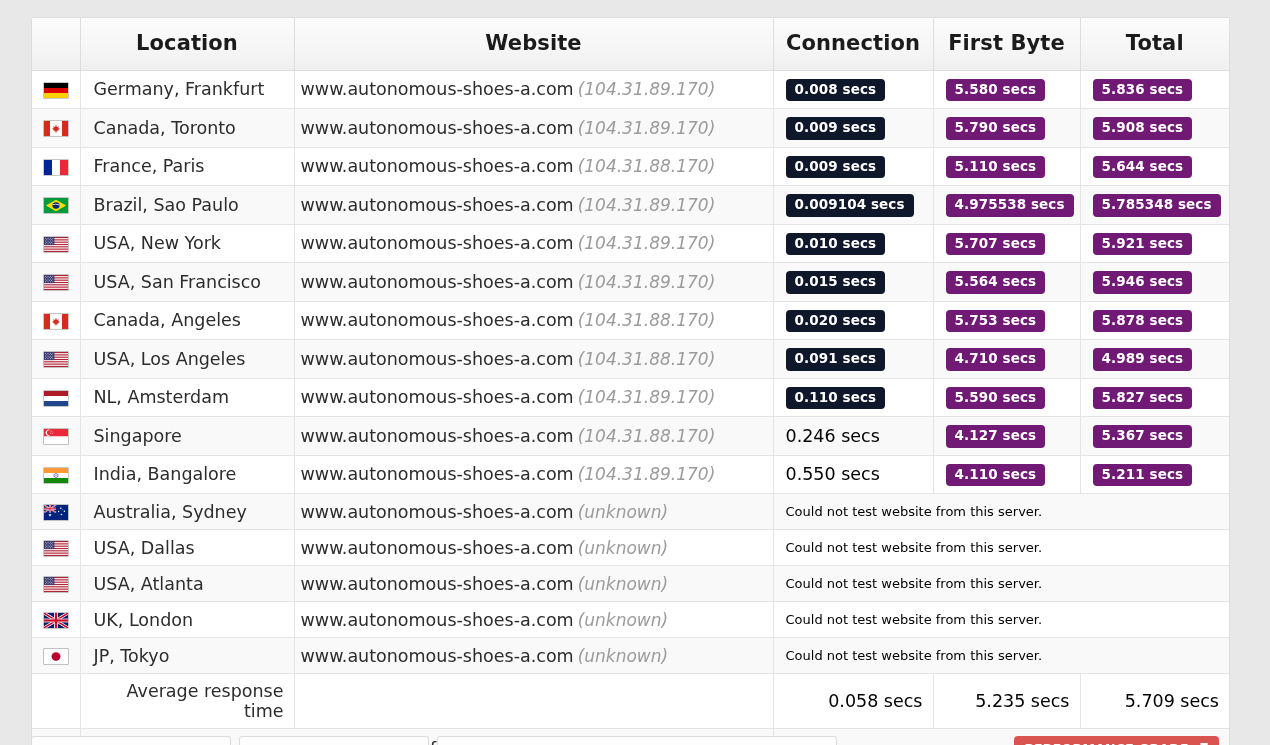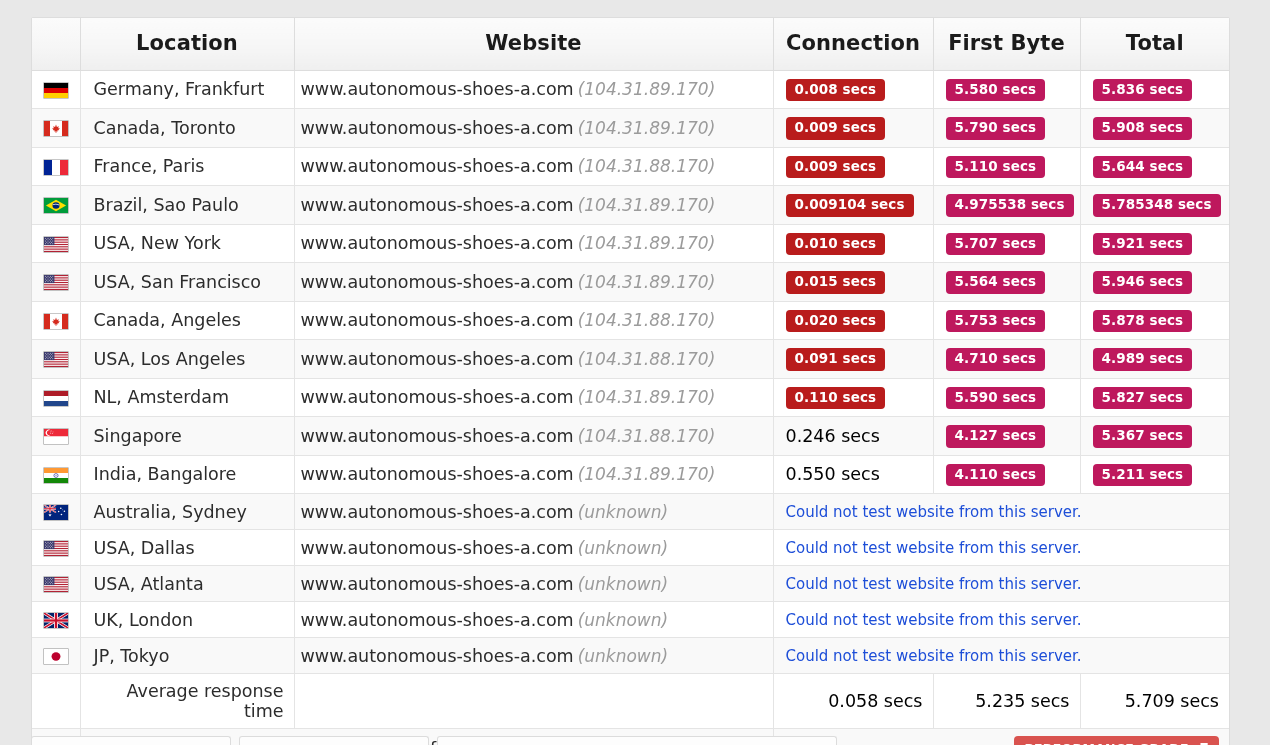--- a/index.html
+++ b/index.html
@@ -71,42 +71,42 @@
   tbody tr:nth-child(even) td { background: #f9f9f9; }
 
   td.flag-cell {
     text-align: center;
     padding: 4px 0 4px 0;
     border-right: 1px solid #e4e4e4;
   }
   td.loc-cell { padding-left: 13px; }
   td.site-cell { padding-left: 6px; white-space: nowrap; }
   td.metric-cell { padding-left: 12px; }
-  td.msg-cell { padding-left: 12px; font-size: 15px; color: #1d4ed8; }
+  td.msg-cell { padding-left: 12px; font-size: 13px; color: #000000; }
 
   .ip {
     color: #9b9b9b;
     font-style: italic;
     font-size: 17px;
     margin-left: 4px;
   }
 
   .badge {
     display: inline-block;
     padding: 3px 9px 4px 9px;
     border-radius: 4px;
     color: #ffffff;
     font-size: 13.5px;
     font-weight: bold;
     line-height: 1.15;
     white-space: nowrap;
     letter-spacing: 0.1px;
   }
-  .badge.green { background: #b91c1c; }
-  .badge.red   { background: #be185d; }
+  .badge.green { background: #0f172a; }
+  .badge.red   { background: #701a75; }
   .plain-time { font-size: 17.5px; color: #000000; }
 
   tr.summary td { font-size: 17.5px; text-align: right; }
   tr.summary td.loc-cell { padding-left: 13px; }
   tr.grade td { border-bottom: none; }
 
   .grade-badge {
     display: inline-block;
     background: #d9534f;
     color: #ffffff;

